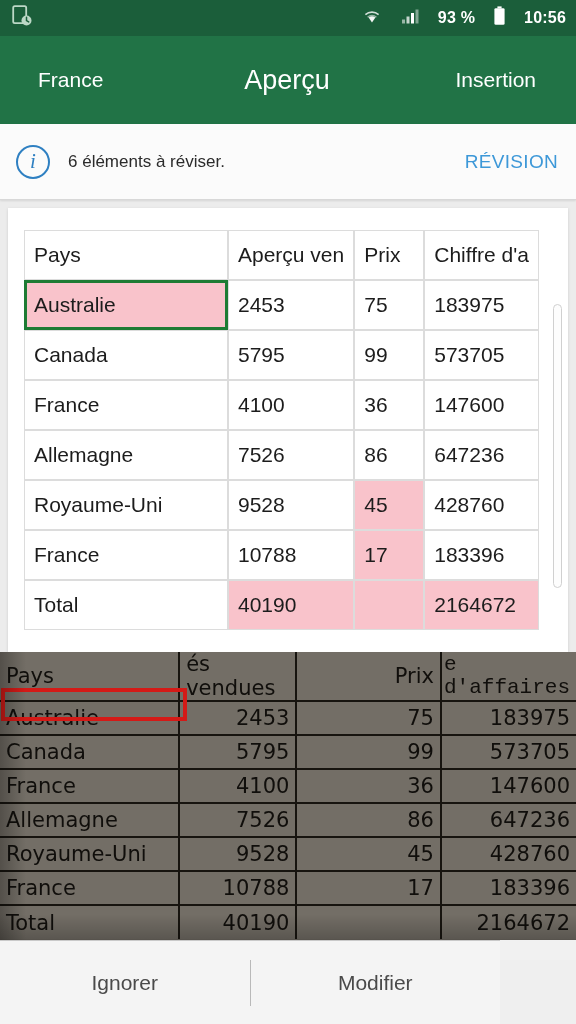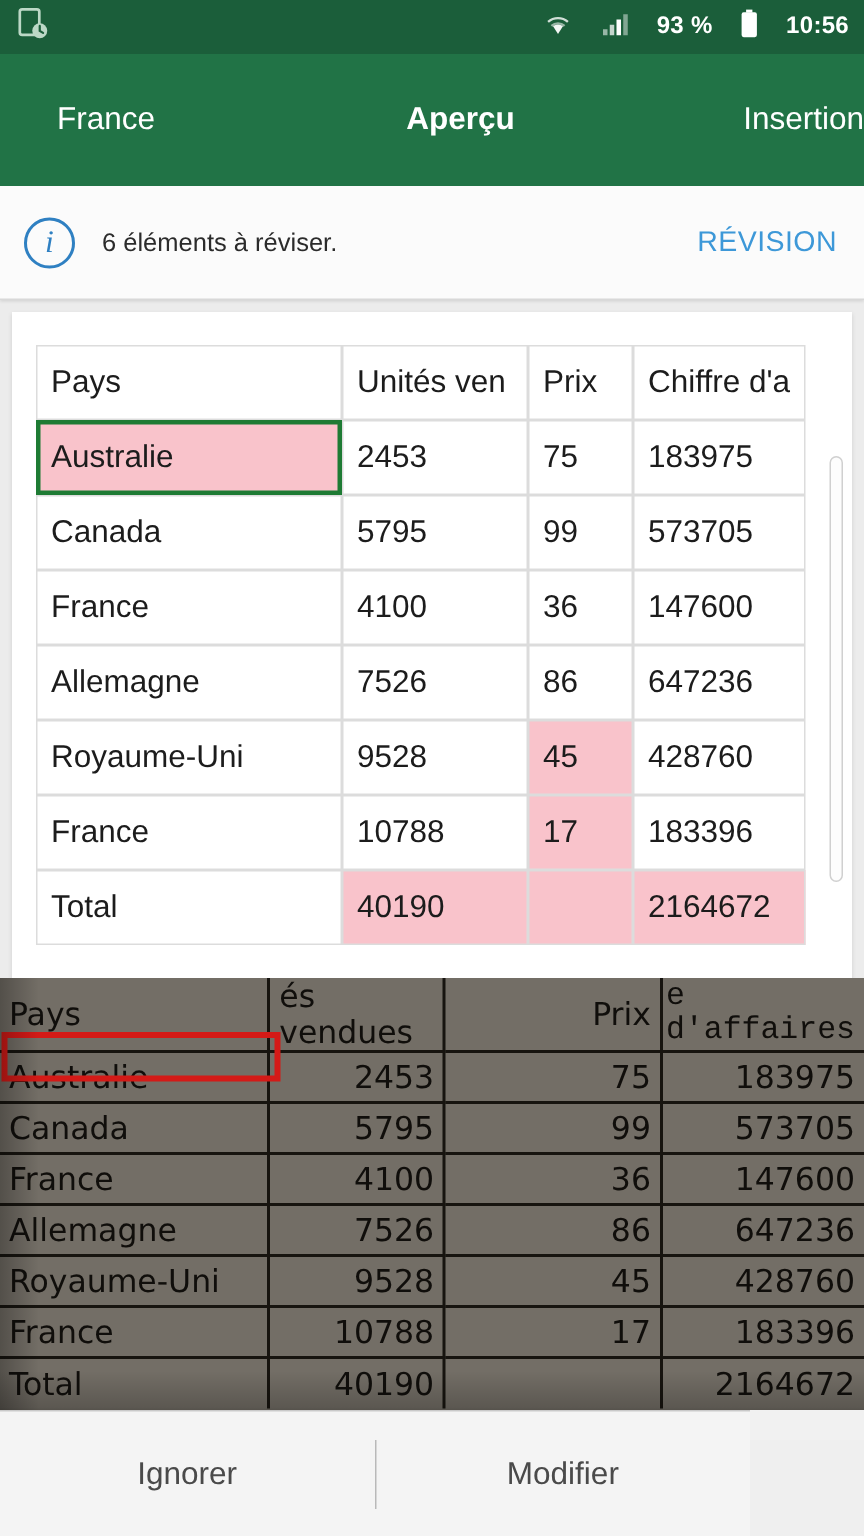--- a/index.html
+++ b/index.html
@@ -24,23 +24,23 @@
   .ic { display: inline-block; }
 
   
   .appbar {
     height: 88px; background: #217346;
     display: flex; align-items: center;
     color: #ffffff;
   }
   .appbar .slot { flex: 1; text-align: center; }
   .appbar .slot.left  { text-align: left;  padding-left: 38px; }
-  .appbar .slot.right { text-align: right; }
+  .appbar .slot.right { text-align: right; padding-right: 40px; }
   .appbar .lbl { font-size: 21px; color:#ffffff; }
-  .appbar .lbl.title { font-weight: bold; font-size: 21px; }
+  .appbar .lbl.title { font-weight: normal; font-size: 27px; }
 
   
   .banner {
     height: 76px; background: #fbfbfb;
     border-bottom: 1px solid #d8d8d8;
     display: flex; align-items: center;
     padding: 0 18px 0 16px;
     box-shadow: 0 1px 2px rgba(0,0,0,.10);
     position: relative; z-index: 3;
   }
@@ -212,21 +212,21 @@
     <span class="msg">6 éléments à réviser.</span>
     <span class="act">RÉVISION</span>
   </div>
 
   <div class="previewwrap">
     <div class="panel">
       <table class="grid">
         <tbody id="grid-body">
             <tr>
               <td class="c0">Pays</td>
-              <td class="c1">Unités ven</td>
+              <td class="c1">Aperçu ven</td>
               <td class="c2">Prix</td>
               <td class="c3">Chiffre d'a</td>
             </tr>
             <tr>
               <td class="c0 sel">Australie</td>
               <td class="c1">2453</td>
               <td class="c2">75</td>
               <td class="c3">183975</td>
             </tr>
             <tr>

